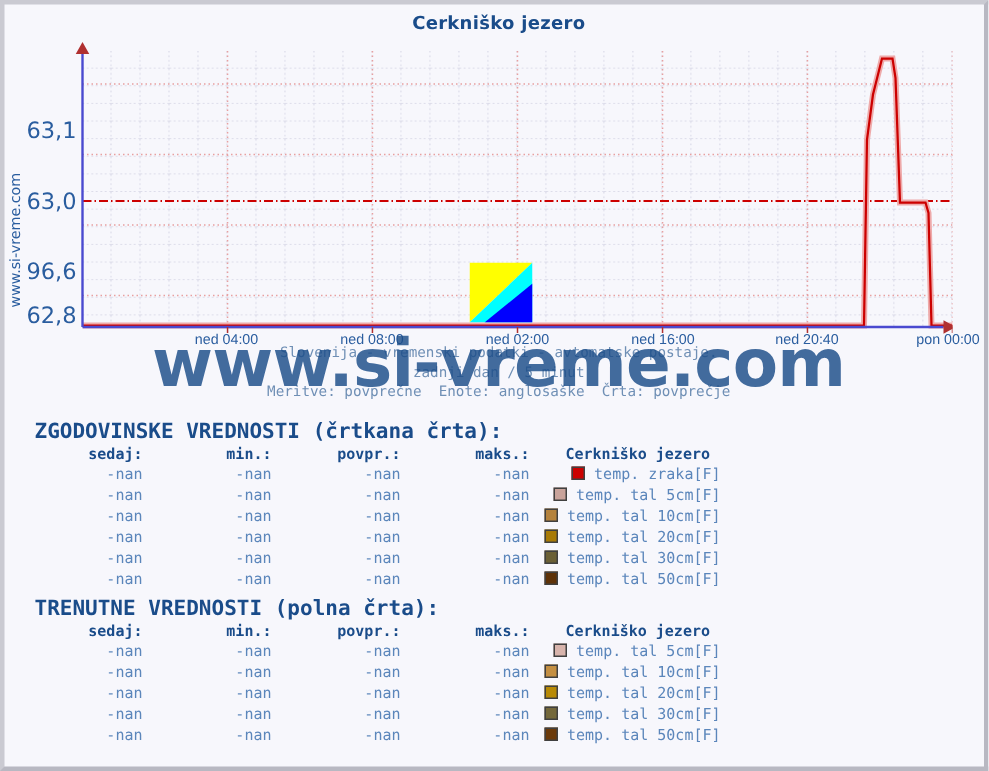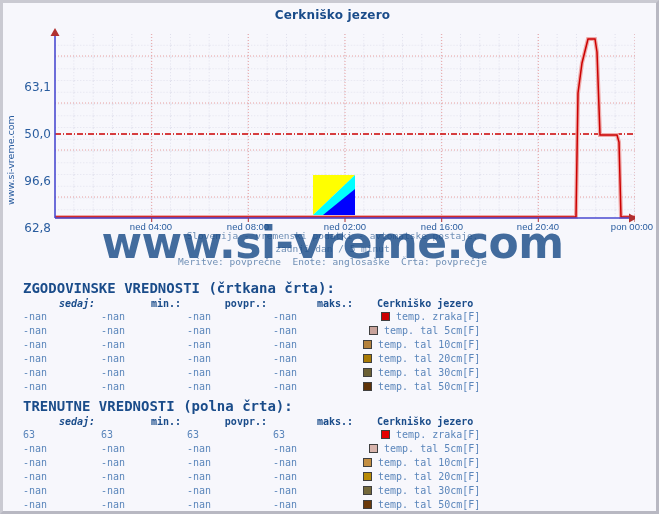--- a/index.html
+++ b/index.html
@@ -65,21 +65,21 @@
     height: 184px;
   }
   #plot-svg { display: block; }
 
   
   .ytick {
     position: absolute;
     right: 0;
     width: 42px;
     text-align: right;
-    font-size: 12px;
+    font-size: 15px;
     color: #2a5d9f;
     font-family: "DejaVu Sans", sans-serif;
     transform: translateY(-50%);
   }
   #ylabels { position: absolute; left: 0; top: 31px; width: 48px; height: 190px; }
 
   
   #xlabels {
     position: absolute;
     left: 0; top: 218px;
@@ -165,31 +165,32 @@
     text-align: right;
     padding: 0 6px 1px 0;
     white-space: nowrap;
   }
   table.legend-table th.series-head {
     text-align: left;
     padding-left: 18px;
   }
   table.legend-table td {
     color: #5b86bb;
+    text-align: right;
     padding: 0 6px 0 0;
     white-space: nowrap;
     height: 14px;
     line-height: 14px;
   }
   table.legend-table td.series-cell {
     text-align: right;
     padding-left: 4px;
     color: #5b86bb;
   }
-  .col-sedaj  { width: 72px; font-style: italic; }
+  .col-sedaj  { width: 72px; }
   .col-min    { width: 80px; }
   .col-povpr  { width: 80px; }
   .col-maks   { width: 80px; }
 
   .swatch {
     display: inline-block;
     width: 9px;
     height: 9px;
     border: 1px solid #404040;
     vertical-align: -1px;
@@ -201,23 +202,23 @@
 <body>
 
 <div id="app">
 
   <div id="chart-title">Cerkniško jezero</div>
 
   <div id="side-label">www.si-vreme.com</div>
 
   <div id="ylabels">
     <div class="ytick" style="top:53px;">63,1</div>
-    <div class="ytick" style="top:100px;">50,0</div>
+    <div class="ytick" style="top:100px;">63,0</div>
     <div class="ytick" style="top:147px;">96,6</div>
-    <div class="ytick" style="top:194px;">62,8</div>
+    <div class="ytick" style="top:176px;">62,8</div>
   </div>
 
   <div id="plot">
     <svg id="plot-svg" width="580" height="190" viewBox="0 0 580 190">
       <defs>
         <pattern id="minorgrid" width="19.33" height="11.75" patternUnits="userSpaceOnUse">
           <path d="M 19.33 0 L 19.33 11.75" stroke="#c9c9dd" stroke-width="1" stroke-dasharray="1,2" fill="none"></path>
           <path d="M 0 11.75 L 19.33 11.75" stroke="#c9c9dd" stroke-width="1" stroke-dasharray="1,2" fill="none"></path>
         </pattern>
       </defs>
@@ -356,27 +357,20 @@
         <tr>
           <th class="col-sedaj">sedaj:</th>
           <th class="col-min">min.:</th>
           <th class="col-povpr">povpr.:</th>
           <th class="col-maks">maks.:</th>
           <th class="series-head">Cerkniško jezero</th>
         </tr>
       </thead>
       <tbody>
         <tr>
-          <td>63</td>
-          <td>63</td>
-          <td>63</td>
-          <td>63</td>
-          <td class="series-cell"><span class="swatch" style="background: rgb(230, 0, 0);"></span><span>temp. zraka[F]</span></td>
-        </tr>
-        <tr>
           <td>-nan</td>
           <td>-nan</td>
           <td>-nan</td>
           <td>-nan</td>
           <td class="series-cell"><span class="swatch" style="background: rgb(216, 180, 172);"></span><span>temp. tal  5cm[F]</span></td>
         </tr>
         <tr>
           <td>-nan</td>
           <td>-nan</td>
           <td>-nan</td>

